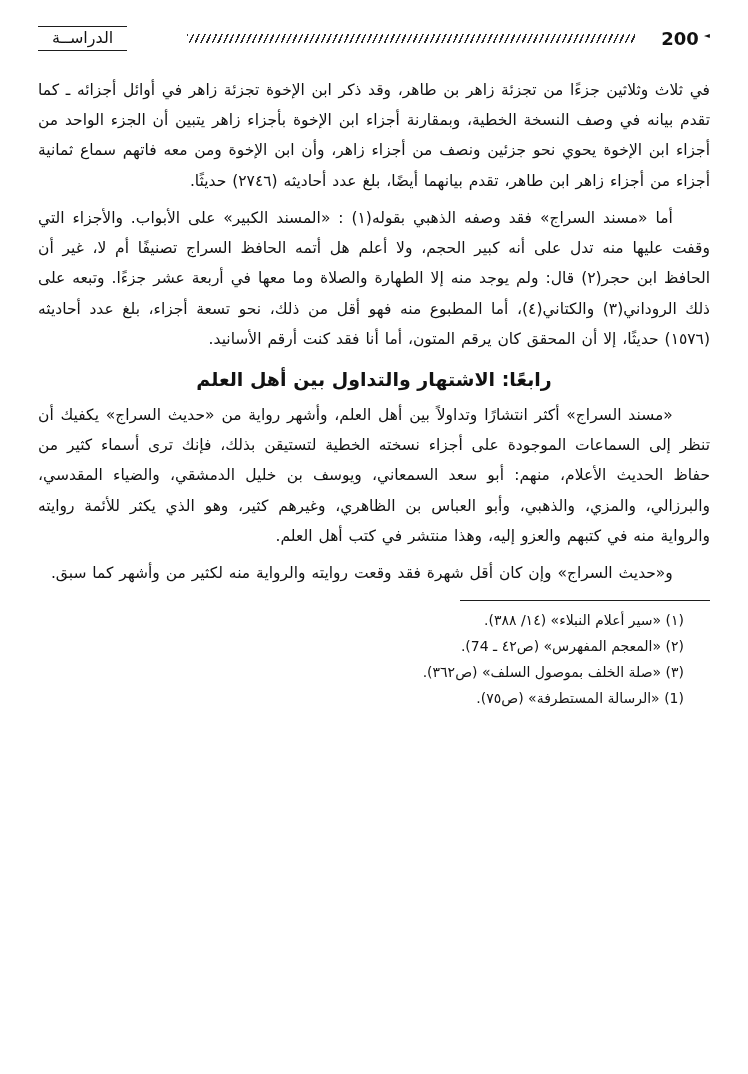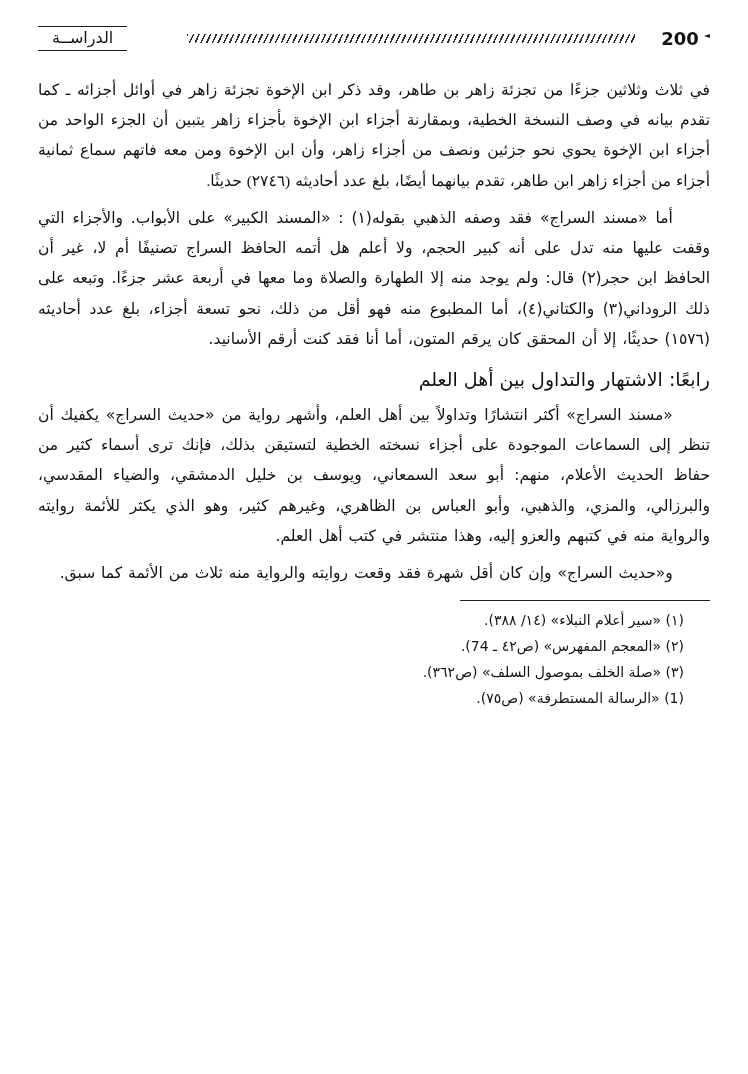--- a/index.html
+++ b/index.html
@@ -51,24 +51,24 @@
   .content { }
   .para {
     font-size: 15.5px;
     line-height: 1.95;
     text-align: justify;
     text-justify: inter-word;
     margin-bottom: 7px;
     text-indent: 2.4em;
     word-spacing: 1px;
   }
-  .para.first { text-indent: 0; font-family: Liberation Serif, serif; }
+  .para.first { text-indent: 0; }
   .heading {
-    text-align: right;
-    font-weight: normal;
+    text-align: center;
+    font-weight: bold;
     font-size: 19px;
     margin: 14px 0 10px 0;
   }
 
   
   .footnotes { margin-top: 12px; }
   .fn-sep {
     width: 250px;
     border-top: 1.6px solid #1d1d1d;
     margin-bottom: 7px;
@@ -91,21 +91,21 @@
     </div>
     <div class="hatch"></div>
     <div class="running-title">الدراســة</div>
   </div>
 
   <main class="content">
     <p class="para first">في ثلاث وثلاثين جزءًا من تجزئة زاهر بن طاهر، وقد ذكر ابن الإخوة تجزئة زاهر في أوائل أجزائه ـ كما تقدم بيانه في وصف النسخة الخطية، وبمقارنة أجزاء ابن الإخوة بأجزاء زاهر يتبين أن الجزء الواحد من أجزاء ابن الإخوة يحوي نحو جزئين ونصف من أجزاء زاهر، وأن ابن الإخوة ومن معه فاتهم سماع ثمانية أجزاء من أجزاء زاهر ابن طاهر، تقدم بيانهما أيضًا، بلغ عدد أحاديثه (٢٧٤٦) حديثًا.</p>
     <p class="para">أما «مسند السراج» فقد وصفه الذهبي بقوله(١) : «المسند الكبير» على الأبواب. والأجزاء التي وقفت عليها منه تدل على أنه كبير الحجم، ولا أعلم هل أتمه الحافظ السراج تصنيفًا أم لا، غير أن الحافظ ابن حجر(٢) قال: ولم يوجد منه إلا الطهارة والصلاة وما معها في أربعة عشر جزءًا. وتبعه على ذلك الروداني(٣) والكتاني(٤)، أما المطبوع منه فهو أقل من ذلك، نحو تسعة أجزاء، بلغ عدد أحاديثه (١٥٧٦) حديثًا، إلا أن المحقق كان يرقم المتون، أما أنا فقد كنت أرقم الأسانيد.</p>
     <h2 class="heading">رابعًا: الاشتهار والتداول بين أهل العلم</h2>
     <p class="para">«مسند السراج» أكثر انتشارًا وتداولاً بين أهل العلم، وأشهر رواية من «حديث السراج» يكفيك أن تنظر إلى السماعات الموجودة على أجزاء نسخته الخطية لتستيقن بذلك، فإنك ترى أسماء كثير من حفاظ الحديث الأعلام، منهم: أبو سعد السمعاني، ويوسف بن خليل الدمشقي، والضياء المقدسي، والبرزالي، والمزي، والذهبي، وأبو العباس بن الظاهري، وغيرهم كثير، وهو الذي يكثر للأئمة روايته والرواية منه في كتبهم والعزو إليه، وهذا منتشر في كتب أهل العلم.</p>
-    <p class="para">و«حديث السراج» وإن كان أقل شهرة فقد وقعت روايته والرواية منه ثلاث من الأئمة كما سبق.</p>
+    <p class="para">و«حديث السراج» وإن كان أقل شهرة فقد وقعت روايته والرواية منه لكثير من وأشهر كما سبق.</p>
   </main>
 
   <footer class="footnotes">
     <div class="fn-sep"></div>
     <div class="fn">(١) «سير أعلام النبلاء» (١٤/ ٣٨٨).</div>
     <div class="fn">(٢) «المعجم المفهرس» (ص٤٢ ـ 74).</div>
     <div class="fn">(٣) «صلة الخلف بموصول السلف» (ص٣٦٢).</div>
     <div class="fn">(1) «الرسالة المستطرفة» (ص٧٥).</div>
   </footer>
 

